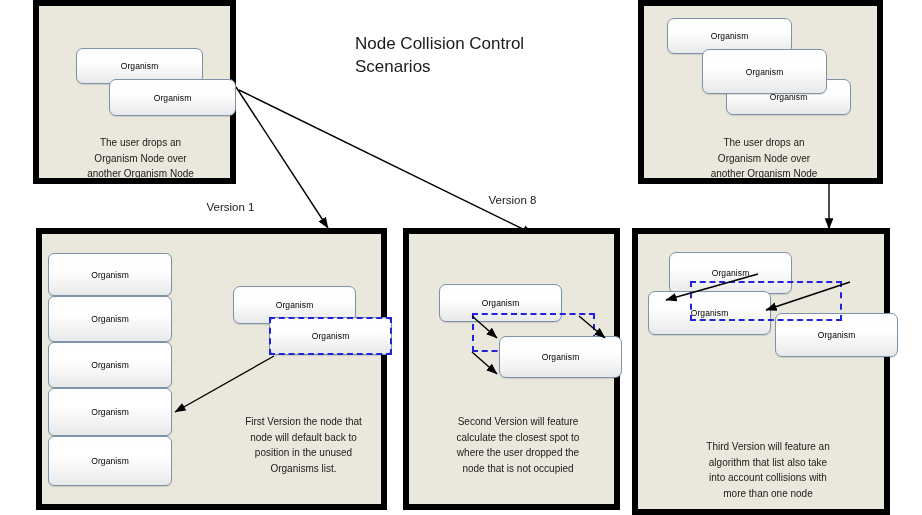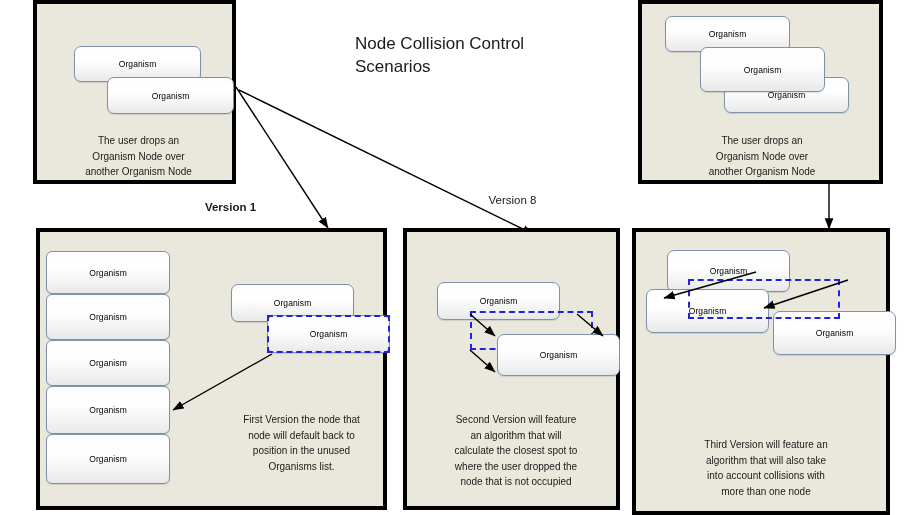--- a/index.html
+++ b/index.html
@@ -12,21 +12,21 @@
     height: 515px;
     position: relative;
     overflow: hidden;
     font-family: "Liberation Sans", sans-serif;
     color: #1a1a1a;
   }
 
   .panel {
     position: absolute;
     background: #eae7dc;
-    border: 4px solid #000000;
+    border: 6px solid #000000;
     box-sizing: border-box;
   }
 
   
   .node {
     position: absolute;
     box-sizing: border-box;
     border: 1px solid #7d93a8;
     border-radius: 7px;
     background: linear-gradient(to bottom, #fdfdfd 0%, #ffffff 38%, #f1f1f1 78%, #e6e8ea 100%);
@@ -139,21 +139,21 @@
     <span>Organism</span>
   </div>
 
   <div class="caption" style="left:22px; top:129px; width:196px;">
     <div>The user drops an</div>
     <div>Organism Node over</div>
     <div>another Organism Node</div>
   </div>
 </div>
 
-<div class="verlabel" style="left:158px; top:201px; width:145px;font-weight:bold;">Version 1</div>
+<div class="verlabel" style="left:158px; top:201px; width:145px;">Version 1</div>
 <div class="verlabel" style="left:440px; top:194px; width:145px;">Version 8</div>
 <div class="verlabel" style="left:685px; top:201px; width:145px;margin-top:30px;">Version 3</div>
 
 <div class="panel" style="left:36px; top:228px; width:351px; height:282px;">
 
   <div class="node listnode" style="left:6px; top:19px; width:124px; height:43px;">
     <span>Organism</span>
   </div>
   <div class="node listnode" style="left:6px; top:62px; width:124px; height:46px;">
     <span>Organism</span>
@@ -196,21 +196,20 @@
   </div>
 
   <div class="dashed" style="left:63px; top:79px; width:123px; height:39px;"></div>
 
   <div class="node" style="left:90px; top:102px; width:123px; height:42px;">
     <span>Organism</span>
   </div>
 
   <div class="caption" style="left:9px; top:180px; width:200px;">
     <div>Second Version will feature</div>
-    <div>an algorithm that will</div>
     <div>calculate the closest spot to</div>
     <div>where the user dropped the</div>
     <div>node that is not occupied</div>
   </div>
 
   <svg style="position:absolute;left:0;top:0;width:217px;height:282px;overflow:visible;">
     <line x1="63" y1="82" x2="88" y2="104" stroke="#000000" stroke-width="1.4" marker-end="url(#ah)"></line>
     <line x1="63" y1="118" x2="88" y2="140" stroke="#000000" stroke-width="1.4" marker-end="url(#ah)"></line>
     <line x1="170" y1="82" x2="196" y2="104" stroke="#000000" stroke-width="1.4" marker-end="url(#ah)"></line>
   </svg>
@@ -227,21 +226,21 @@
   </div>
 
   <div class="node" style="left:137px; top:79px; width:123px; height:44px;">
     <span>Organism</span>
   </div>
 
   <div class="dashed" style="left:52px; top:47px; width:152px; height:40px;"></div>
 
   <div class="caption" style="left:19px; top:205px; width:222px;">
     <div>Third Version will feature an</div>
-    <div>algorithm that will also take</div>
+    <div>algorithm that list also take</div>
     <div>into account collisions with</div>
     <div>more than one node</div>
   </div>
 
   <svg style="position:absolute;left:0;top:0;width:258px;height:287px;overflow:visible;">
     <line x1="120" y1="40" x2="28" y2="66" stroke="#000000" stroke-width="1.4" marker-end="url(#ah)"></line>
     <line x1="212" y1="48" x2="128" y2="76" stroke="#000000" stroke-width="1.4" marker-end="url(#ah)"></line>
   </svg>
 </div>
 

